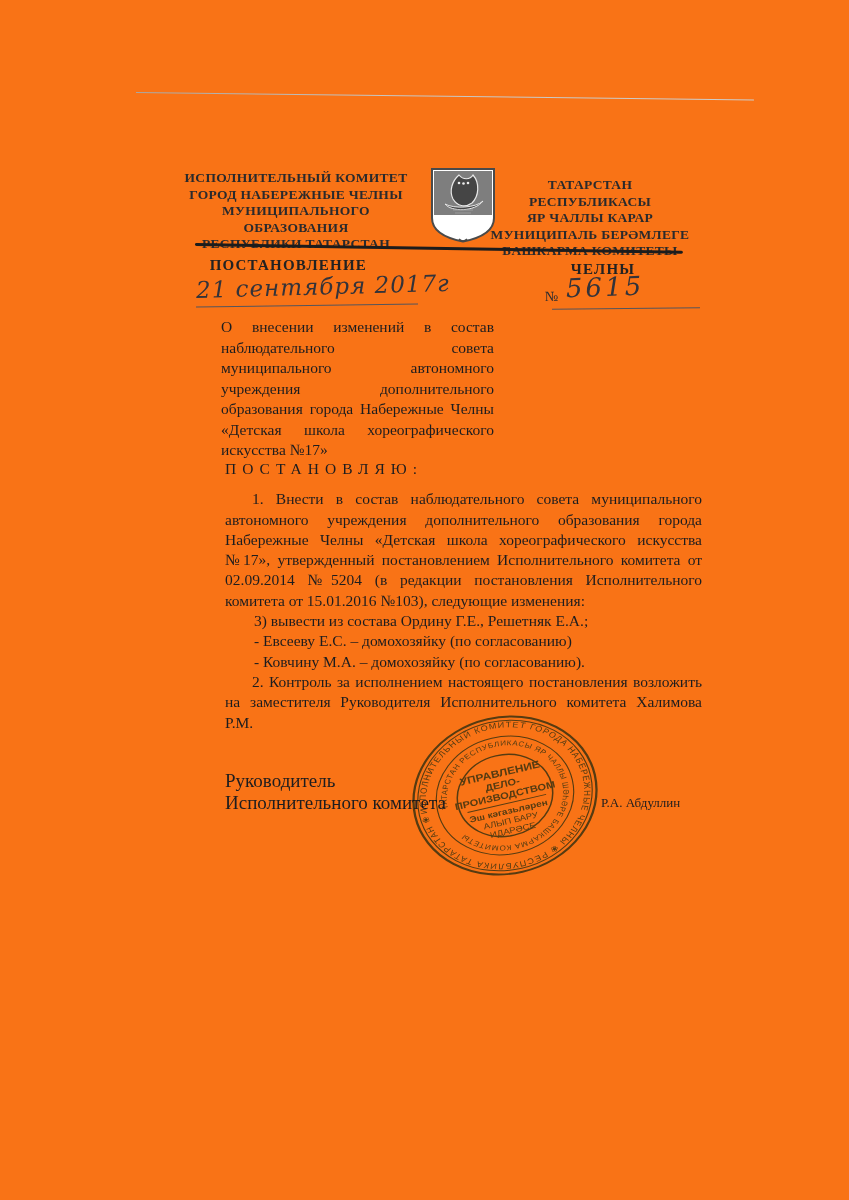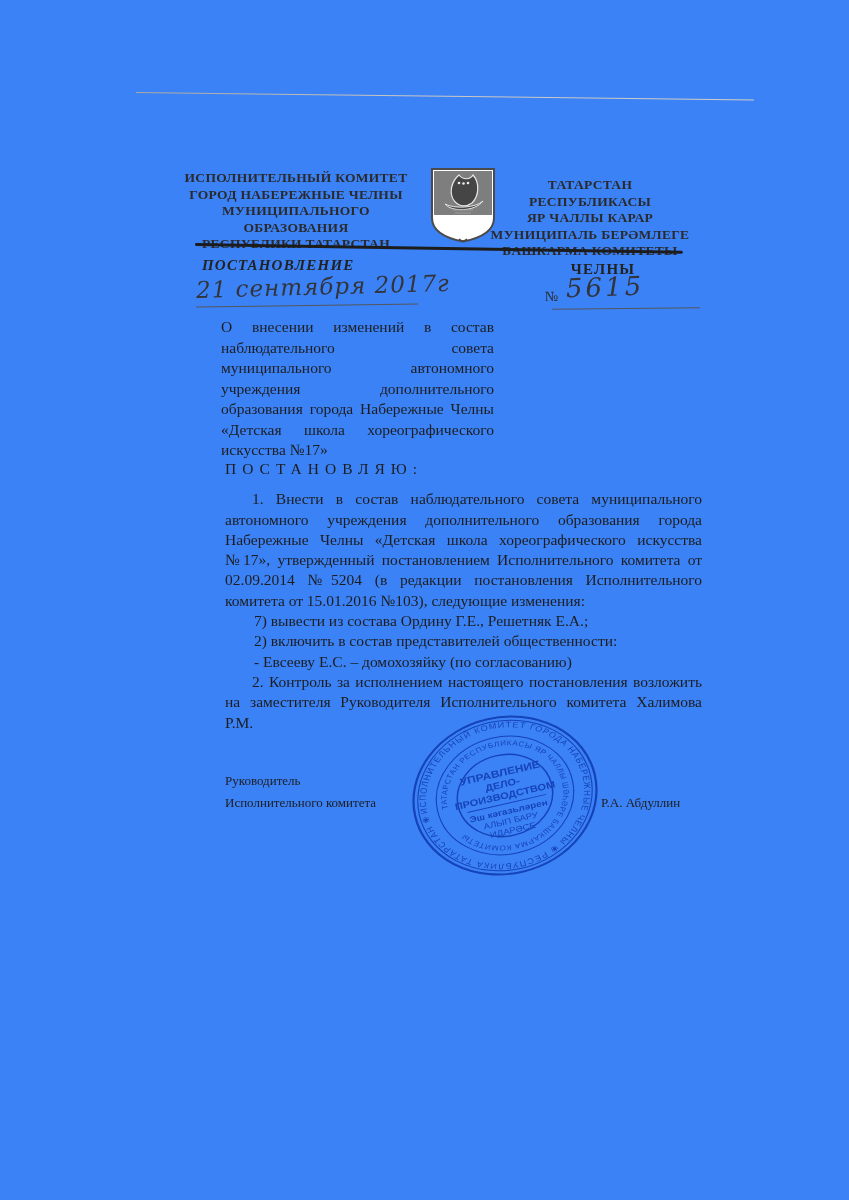--- a/index.html
+++ b/index.html
@@ -1,34 +1,34 @@
 <!DOCTYPE html>
 <html><head>
 <meta charset="utf-8">
 <style>
   html,body{margin:0;padding:0;background:#e8e8e8;}
   .page{
     position:relative;width:849px;height:1200px;margin:0 auto;
-    background:#3b82f6;overflow:hidden;
+    background:#f97316;overflow:hidden;
     font-family:"Liberation Serif","DejaVu Serif",serif;
     color:#1d1d1f;
   }
   
   .scan-crease{position:absolute;left:136px;top:92px;width:618px;height:1px;
     background:linear-gradient(90deg,#a9a7a3,#c7c5c1 40%,#cfcdc9);transform:rotate(0.7deg);transform-origin:left top;}
   
   .org{position:absolute;text-align:center;font-weight:bold;font-size:13.5px;line-height:16.5px;letter-spacing:.3px;color:#2a2a2c;}
   .org-left{left:172px;top:170px;width:248px;}
   .org-right{left:488px;top:177px;width:204px;}
   .emblem{position:absolute;left:429px;top:166px;width:68px;height:78px;}
   .header-rule{position:absolute;left:195px;top:243px;width:488px;height:2.5px;background:#1c1c1c;
     transform:rotate(0.9deg);transform-origin:left top;border-radius:2px;}
   
   .doctype{position:absolute;font-weight:bold;font-size:15px;letter-spacing:1.2px;color:#222;}
-  .doctype-ru{left:202px;top:257px;width:165px;text-align:left;font-style:italic;}
+  .doctype-ru{left:202px;top:257px;width:165px;text-align:right;}
   .doctype-tt{left:560px;top:261px;width:86px;text-align:center;}
   
   .hand{font-family:"DejaVu Serif",serif;font-style:italic;color:#33333a;}
   .hand-date{position:absolute;left:196px;top:274px;width:210px;font-size:23px;letter-spacing:1px;
     transform:rotate(-1.6deg);white-space:nowrap;}
   .hand-date-underline{position:absolute;left:196px;top:305px;width:222px;height:1px;background:#55555c;
     transform:rotate(-0.8deg);}
   .num-label{position:absolute;left:545px;top:289px;font-size:14px;color:#2c2c30;}
   .hand-number{position:absolute;left:566px;top:272px;font-size:26px;letter-spacing:3px;
     transform:rotate(-2deg);white-space:nowrap;}
@@ -39,21 +39,21 @@
     font-size:15.5px;line-height:20.5px;text-align:justify;}
   
   .bodytext{position:absolute;left:225px;top:449px;width:477px;
     font-size:15.5px;line-height:20.3px;}
   .bodytext p{margin:0;text-align:justify;}
   .indent{text-indent:27px;}
   .resolve{margin-top:10px !important;margin-bottom:10px !important;text-align:left;
     letter-spacing:6px;font-size:15.5px;}
   .subitem{padding-left:29px;text-align:left !important;}
   
-  .sig-position{position:absolute;left:225px;top:770px;font-size:13px;line-height:21.5px;}
+  .sig-position{position:absolute;left:225px;top:770px;font-size:19px;line-height:21.5px;}
   .sig-name{position:absolute;left:601px;top:795px;font-size:13px;white-space:nowrap;}
   
   .stamp{position:absolute;left:409px;top:714px;width:192px;height:163px;
     transform:rotate(-13deg);opacity:.85;mix-blend-mode:multiply;}
 </style>
 </head>
 <body>
 
 <div class="page">
 
@@ -95,23 +95,23 @@
 
   <div class="num-label">№</div>
   <div class="hand hand-number">5615</div>
   <div class="hand-number-underline"></div>
 
   <div class="subject">О внесении изменений в состав наблюдательного совета муниципального автономного учреждения дополнительного образования города Набережные Челны «Детская школа хореографического искусства №17»</div>
 
   <div class="bodytext">
     <p class="resolve">ПОСТАНОВЛЯЮ:</p>
     <p class="indent">1. Внести в состав наблюдательного совета муниципального автономного учреждения дополнительного образования города Набережные Челны «Детская школа хореографического искусства №17», утвержденный постановлением Исполнительного комитета от 02.09.2014 №5204 (в редакции постановления Исполнительного комитета от 15.01.2016 №103), следующие изменения:</p>
-    <p class="subitem">7) вывести из состава Ордину Г.Е., Решетняк Е.А.;</p>
-    <p class="subitem">2) включить в состав представителей общественности:</p>
+    <p class="subitem">3) вывести из состава Ордину Г.Е., Решетняк Е.А.;</p>
     <p class="subitem">- Евсееву Е.С. – домохозяйку (по согласованию)</p>
+    <p class="subitem">- Ковчину М.А. – домохозяйку (по согласованию).</p>
     <p class="indent">2. Контроль за исполнением настоящего постановления возложить на заместителя Руководителя Исполнительного комитета Халимова Р.М.</p>
   </div>
 
   <div class="sig-position">
     <div>Руководитель</div>
     <div>Исполнительного комитета</div>
   </div>
   <div class="sig-name">Р.А. Абдуллин</div>
 
   <svg class="stamp" viewBox="0 0 200 200" preserveAspectRatio="none" font-family="Liberation Sans, sans-serif" fill="#3a6db5">

